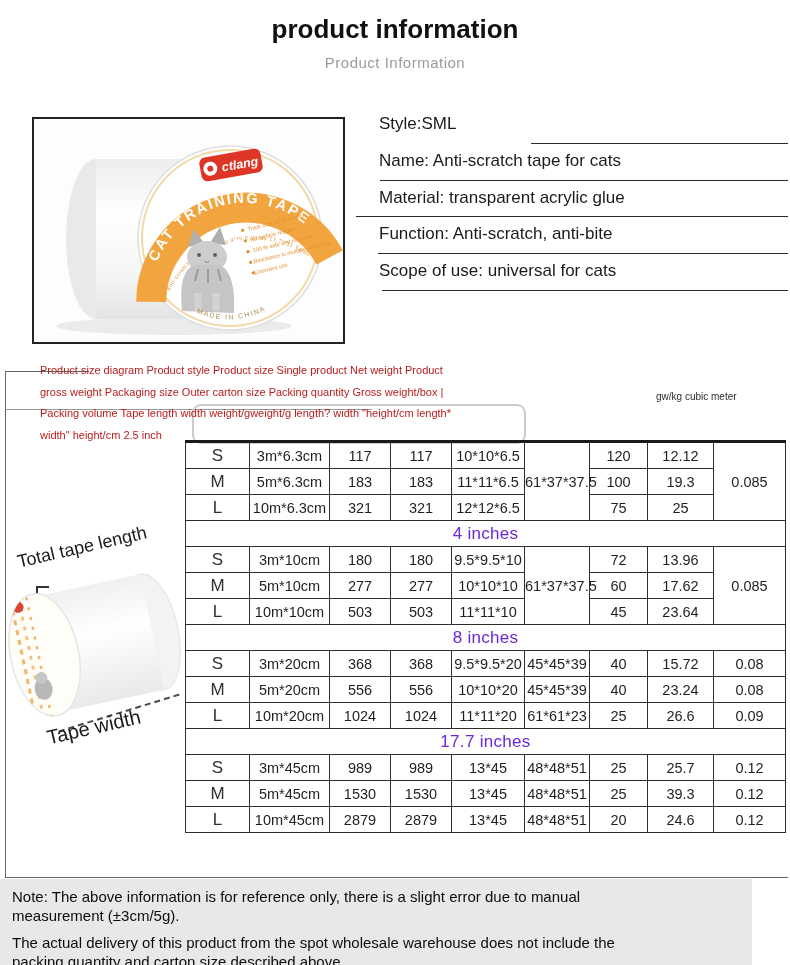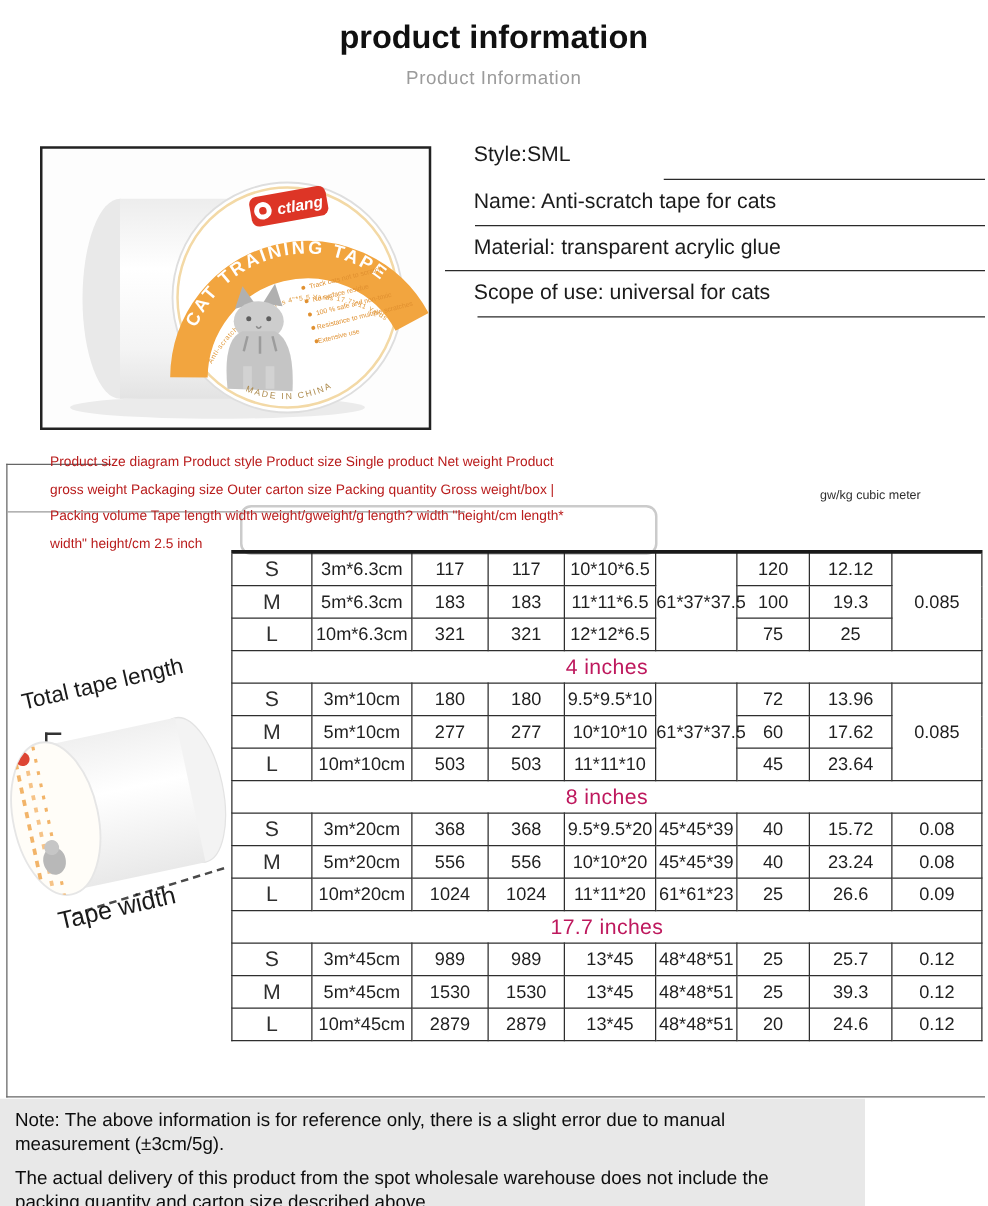--- a/index.html
+++ b/index.html
@@ -39,23 +39,23 @@
   .bracket-h {position:absolute;left:36px;top:586px;width:13px;height:2px;background:#333;}
   .measure-line {position:absolute;left:56px;top:712px;width:126px;height:0;
               border-top:2px dashed #4a4a4a;transform:rotate(-17deg);}
   .roll2 {position:absolute;left:6px;top:574px;width:180px;height:145px;transform:rotate(-12deg);}
 
   .size-table {position:absolute;left:185px;top:440px;width:600px;border-collapse:collapse;
               table-layout:fixed;border-top:3px solid #1a1a1a;}
   .size-table td {border:1px solid #2e2e2e;text-align:center;font-size:14.5px;height:25px;
               padding:0;white-space:nowrap;color:#1f1f1f;overflow:visible;}
   .size-table td:first-child {font-size:17px;color:#2f2f2f;}
-  .size-table tr.section-row td {font-size:17px;letter-spacing:.3px;color:#be185d;}
-
-  .notes {position:absolute;left:0;top:879px;width:692px;height:86px;background:#e8e8e8;
+  .size-table tr.section-row td {font-size:17px;letter-spacing:.3px;color:#6d28d9;}
+
+  .notes {position:absolute;left:0;top:879px;width:752px;height:86px;background:#e8e8e8;
           box-sizing:border-box;padding:8px 12px;}
   .notes p {margin:0 0 8px 0;font-size:15px;line-height:19px;color:#0d0d0d;max-width:656px;}
 </style>
 </head>
 <body>
 
 <div class="page">
 
   <div class="title">product information</div>
   <div class="subtitle">Product Information</div>
@@ -135,20 +135,24 @@
       <span class="txt">Style:SML</span>
       <div class="uline" style="left:175px"></div>
     </div>
     <div class="info-row">
       <span class="txt">Name: Anti-scratch tape for cats</span>
       <div class="uline" style="left:24px"></div>
     </div>
     <div class="info-row">
       <span class="txt">Material: transparent acrylic glue</span>
       <div class="uline" style="left:0px"></div>
+    </div>
+    <div class="info-row">
+      <span class="txt">Function: Anti-scratch, anti-bite</span>
+      <div class="uline" style="left:22px"></div>
     </div>
     <div class="info-row">
       <span class="txt">Scope of use: universal for cats</span>
       <div class="uline" style="left:26px"></div>
     </div>
   </div>
 
   <div class="outer-left"></div>
   <div class="outer-topseg"></div>
   <div class="outer-bottom"></div>

